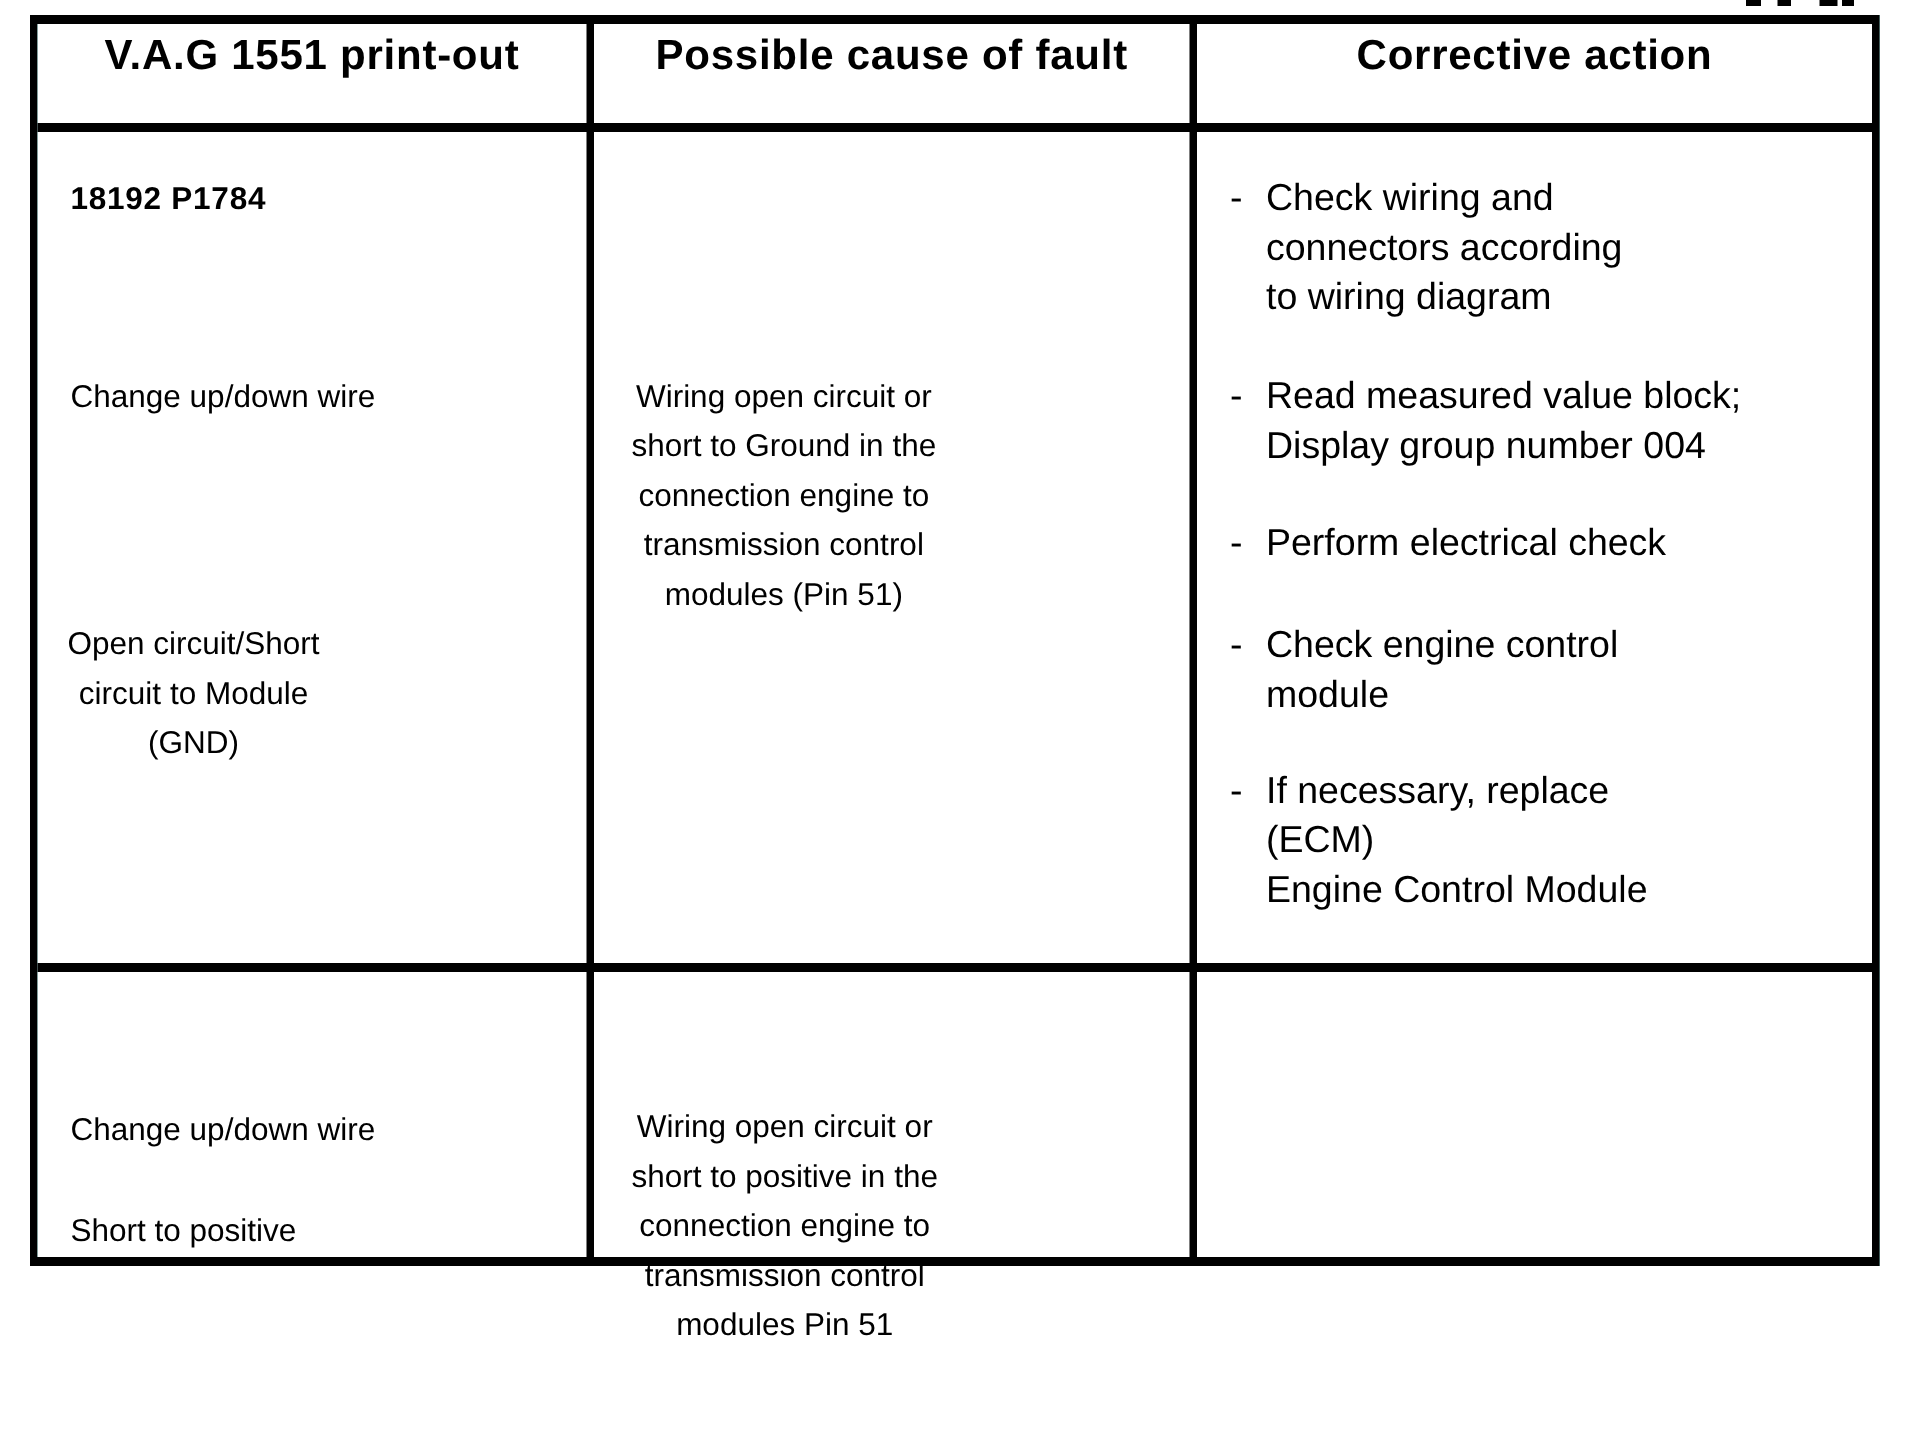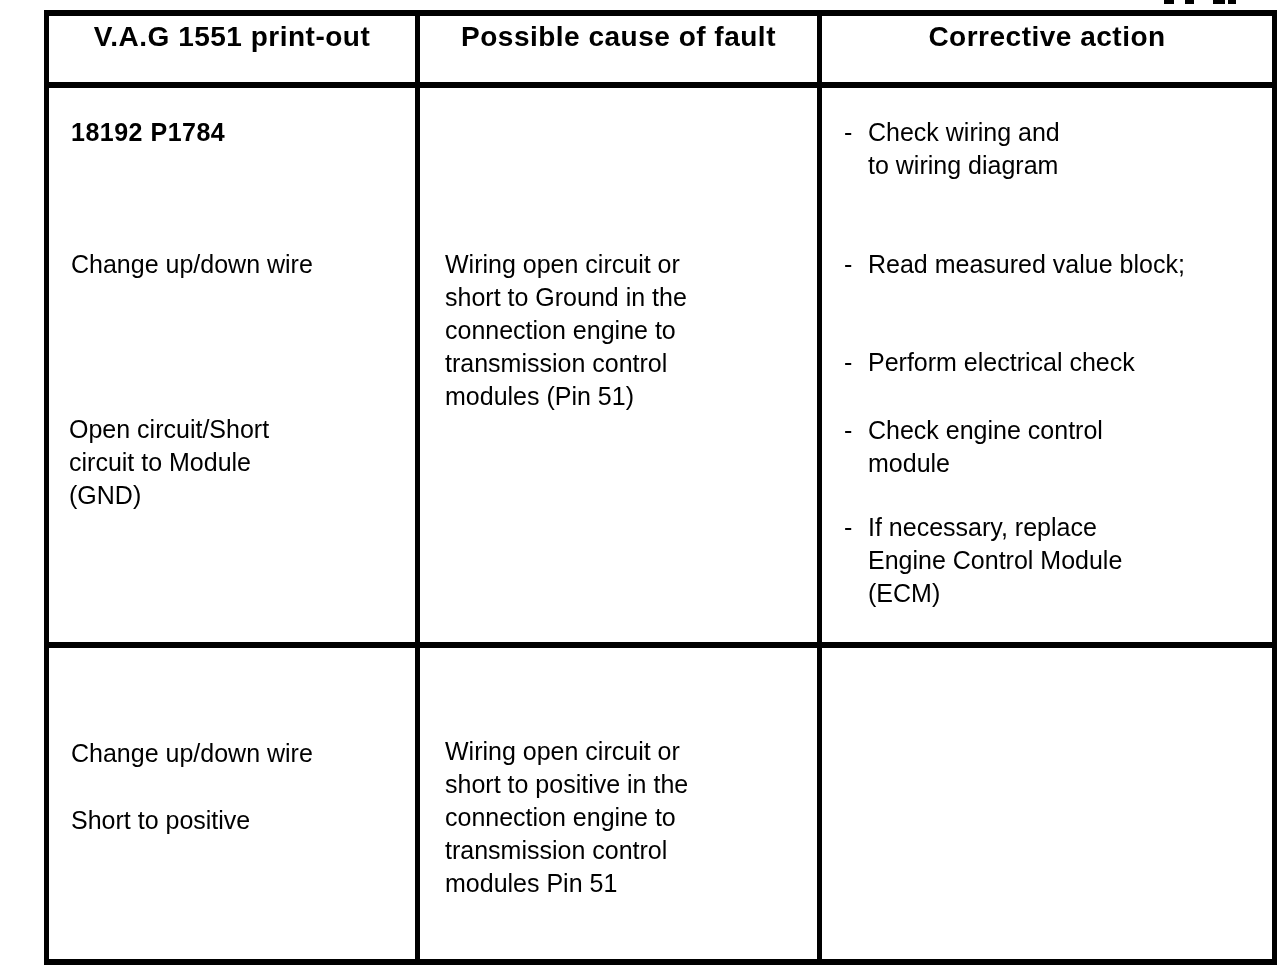--- a/index.html
+++ b/index.html
@@ -19,51 +19,51 @@
     position: absolute;
     top: 0;
     height: 4px;
     background: #000000;
   }
   .fault-table {
     position: absolute;
     left: 20px;
     top: 10px;
     width: 1233px;
-    height: 955px;
+    height: 834px;
     box-sizing: border-box;
     border: 6px solid #000000;
     border-left-width: 5px;
     border-right-width: 5px;
     display: grid;
     grid-template-columns: 371px 402px 1fr;
     grid-template-rows: 72px 560px 1fr;
     background: #0f766e;
-    margin-left: 24px;
   }
   .cell {
     position: relative;
     box-sizing: border-box;
     background: #ffffff;
   }
   .bR { border-right: 5px solid #000000; }
   .bB { border-bottom: 6px solid #000000; }
   .hdr {
     font-weight: bold;
     font-size: 28px;
     line-height: 33px;
     text-align: center;
     padding-top: 4px;
     letter-spacing: 0.5px;
   }
   .blk {
     position: absolute;
-    font-size: 25px;
+    font-size: 21px;
     line-height: 33px;
     white-space: nowrap;
+    text-align: center;
   }
   .code {
     font-weight: bold;
     letter-spacing: 0.5px;
   }
   .bullet {
     position: absolute;
     left: 22px;
     display: flex;
     font-size: 25px;
@@ -116,48 +116,50 @@
       <span class="ln">connection engine to</span>
       <span class="ln">transmission control</span>
       <span class="ln">modules (Pin 51)</span>
     </div>
   </div>
   <div class="cell bB">
     <div class="bullet" style="top:28px;">
       <span class="dash">-</span>
       <span>
         <span class="ln">Check wiring and</span>
+        <span class="ln">connectors according</span>
         <span class="ln">to wiring diagram</span>
       </span>
     </div>
     <div class="bullet" style="top:160px;">
       <span class="dash">-</span>
       <span>
         <span class="ln">Read measured value block;</span>
+        <span class="ln">Display group number 004</span>
       </span>
     </div>
     <div class="bullet" style="top:258px;">
       <span class="dash">-</span>
       <span>
         <span class="ln">Perform electrical check</span>
       </span>
     </div>
     <div class="bullet" style="top:326px;">
       <span class="dash">-</span>
       <span>
         <span class="ln">Check engine control</span>
         <span class="ln">module</span>
       </span>
     </div>
     <div class="bullet" style="top:423px;">
       <span class="dash">-</span>
       <span>
         <span class="ln">If necessary, replace</span>
+        <span class="ln">(ECM)</span>
         <span class="ln">Engine Control Module</span>
-        <span class="ln">(ECM)</span>
       </span>
     </div>
   </div>
 
   <div class="cell bR">
     <div class="blk" style="top:89px;left:22px;">Change up/down wire</div>
     <div class="blk" style="top:156px;left:22px;">Short to positive</div>
   </div>
   <div class="cell bR">
     <div class="blk" style="top:87px;left:25px;">

